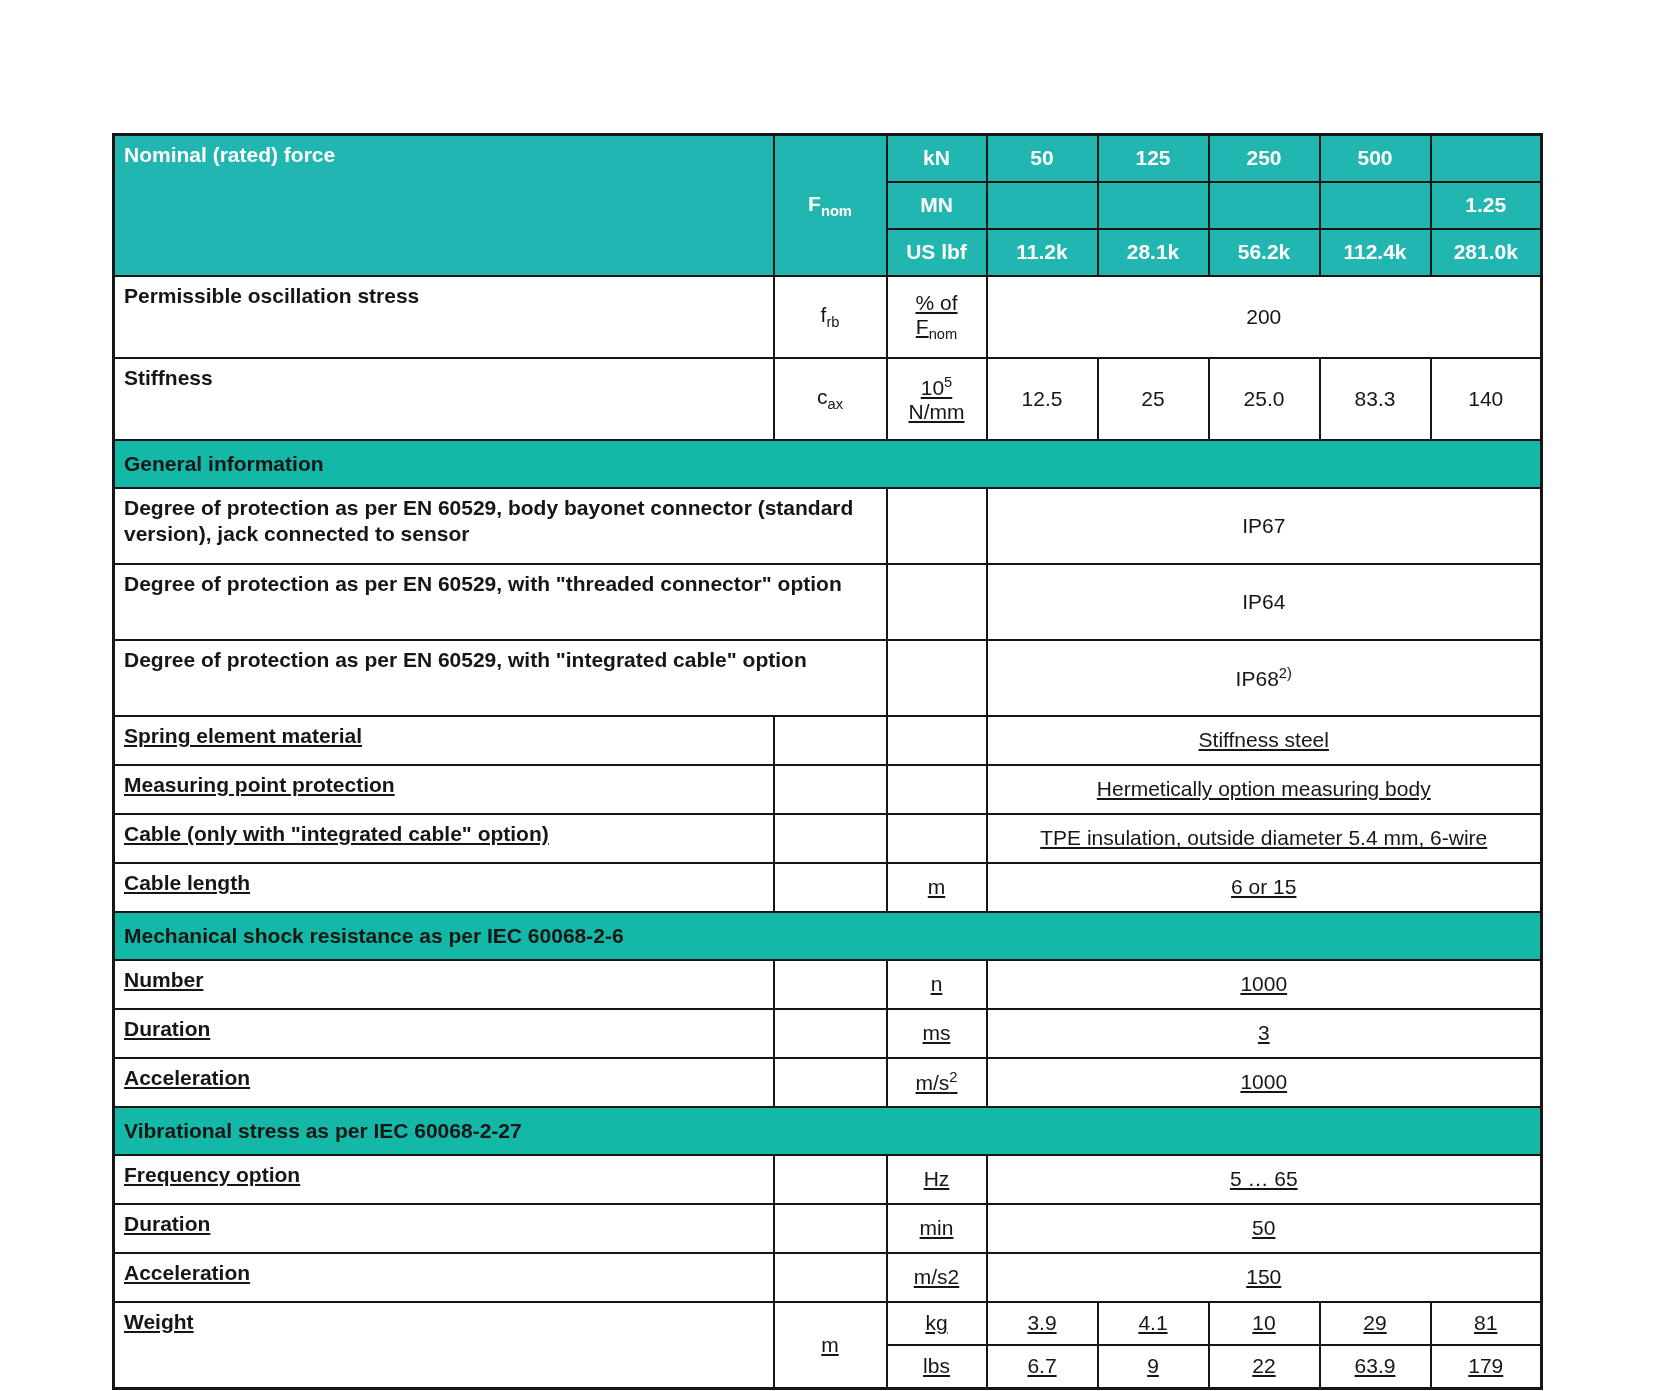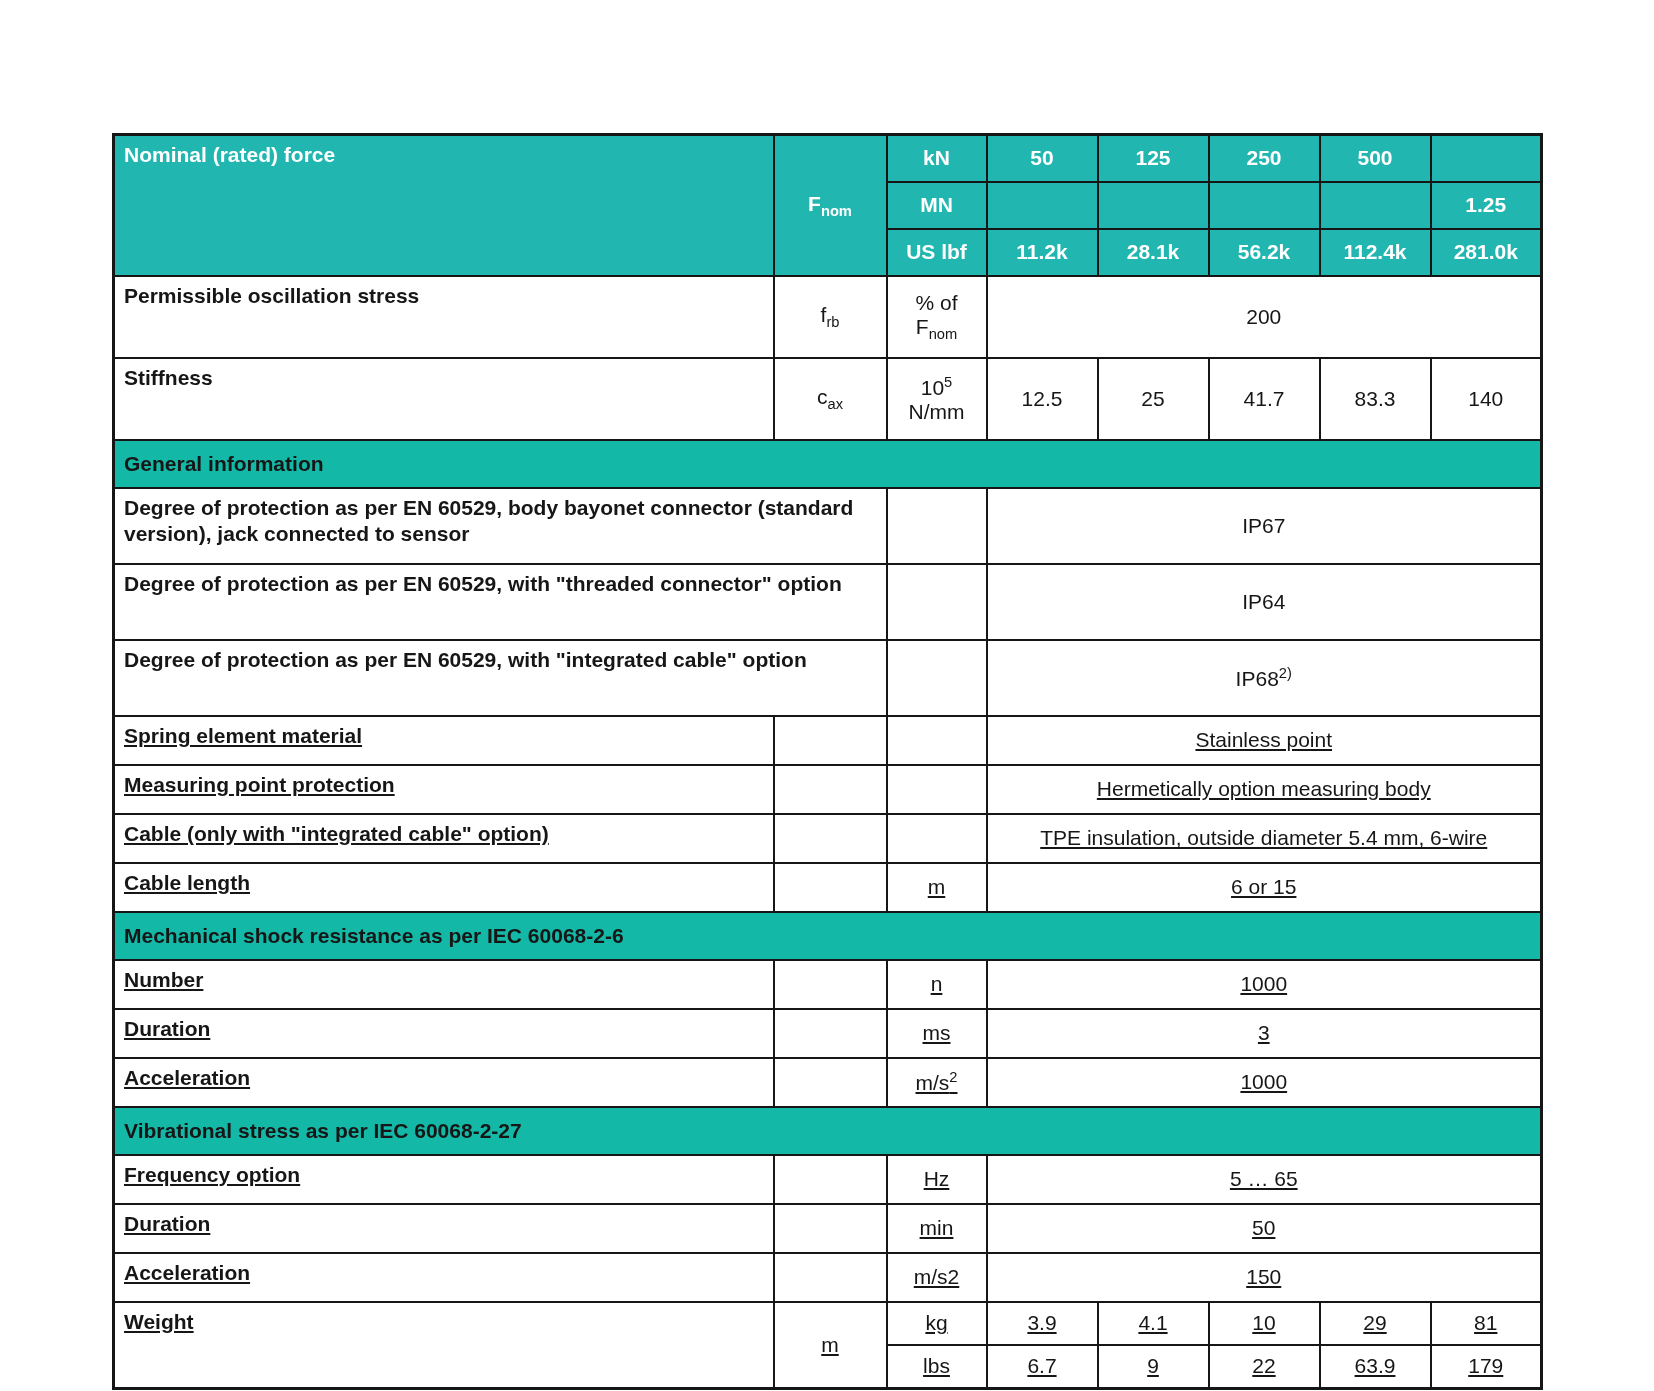--- a/index.html
+++ b/index.html
@@ -51,21 +51,21 @@
     padding:5px 10px 5px 9px;
   }
   
   tr.h-hdr td{height:41px;}
   tr.h-tall td{height:70px;}
   tr.h-ip td{height:64px;}
   tr.h-std td{height:37px;text-decoration:underline;}
   tr.h-bar td{height:36px;}
   sub{font-size:70%;}
   sup{font-size:70%;}
-  .unit2l{line-height:1.12;padding-top:4px;padding-bottom:4px;}
+  .unit2l{line-height:1.12;padding-top:4px;padding-bottom:4px;text-decoration:underline;}
 </style>
 </head>
 <body>
 
 <div class="sheet">
 
   <table class="spec">
     <colgroup>
       <col style="width:660px">
         <col style="width:113px">
@@ -111,21 +111,21 @@
       <td class="unit unit2l"><span>% of</span><br><span>F</span><sub>nom</sub></td>
       <td class="val" colspan="5">200</td>
     </tr>
 
     <tr class="h-tall">
       <td class="label">Stiffness</td>
       <td class="sym"><span>c</span><sub>ax</sub></td>
       <td class="unit unit2l"><span>10</span><sup>5</sup><br><span>N/mm</span></td>
       <td class="val">12.5</td>
       <td class="val">25</td>
-      <td class="val">41.7</td>
+      <td class="val">25.0</td>
       <td class="val">83.3</td>
       <td class="val">140</td>
     </tr>
 
     <tr class="section h-bar">
       <td colspan="8">General information</td>
     </tr>
 
     <tr class="h-ip">
       <td class="label" colspan="2">Degree of protection as per EN 60529, body bayonet connector (standard version), jack connected to sensor</td>
@@ -142,21 +142,21 @@
     <tr class="h-ip">
       <td class="label" colspan="2">Degree of protection as per EN 60529, with "integrated cable" option</td>
       <td class="unit"></td>
       <td class="val" colspan="5"><span>IP68</span><sup>2)</sup></td>
     </tr>
 
     <tr class="h-std">
       <td class="label">Spring element material</td>
       <td class="sym"></td>
       <td class="unit"></td>
-      <td class="val" colspan="5">Stainless point</td>
+      <td class="val" colspan="5">Stiffness steel</td>
     </tr>
 
     <tr class="h-std">
       <td class="label">Measuring point protection</td>
       <td class="sym"></td>
       <td class="unit"></td>
       <td class="val" colspan="5">Hermetically option measuring body</td>
     </tr>
 
     <tr class="h-std">

